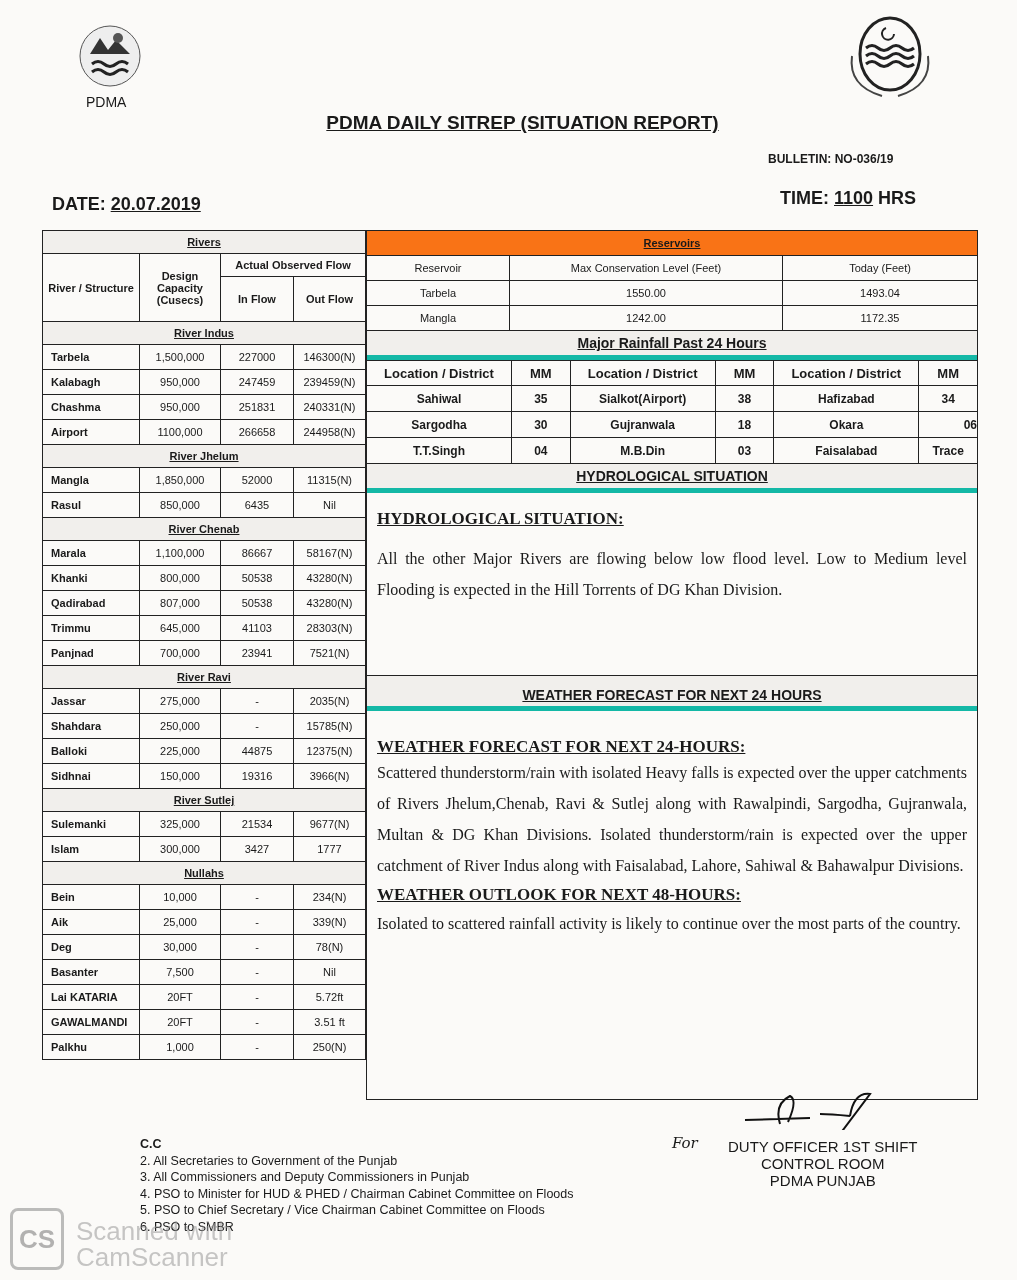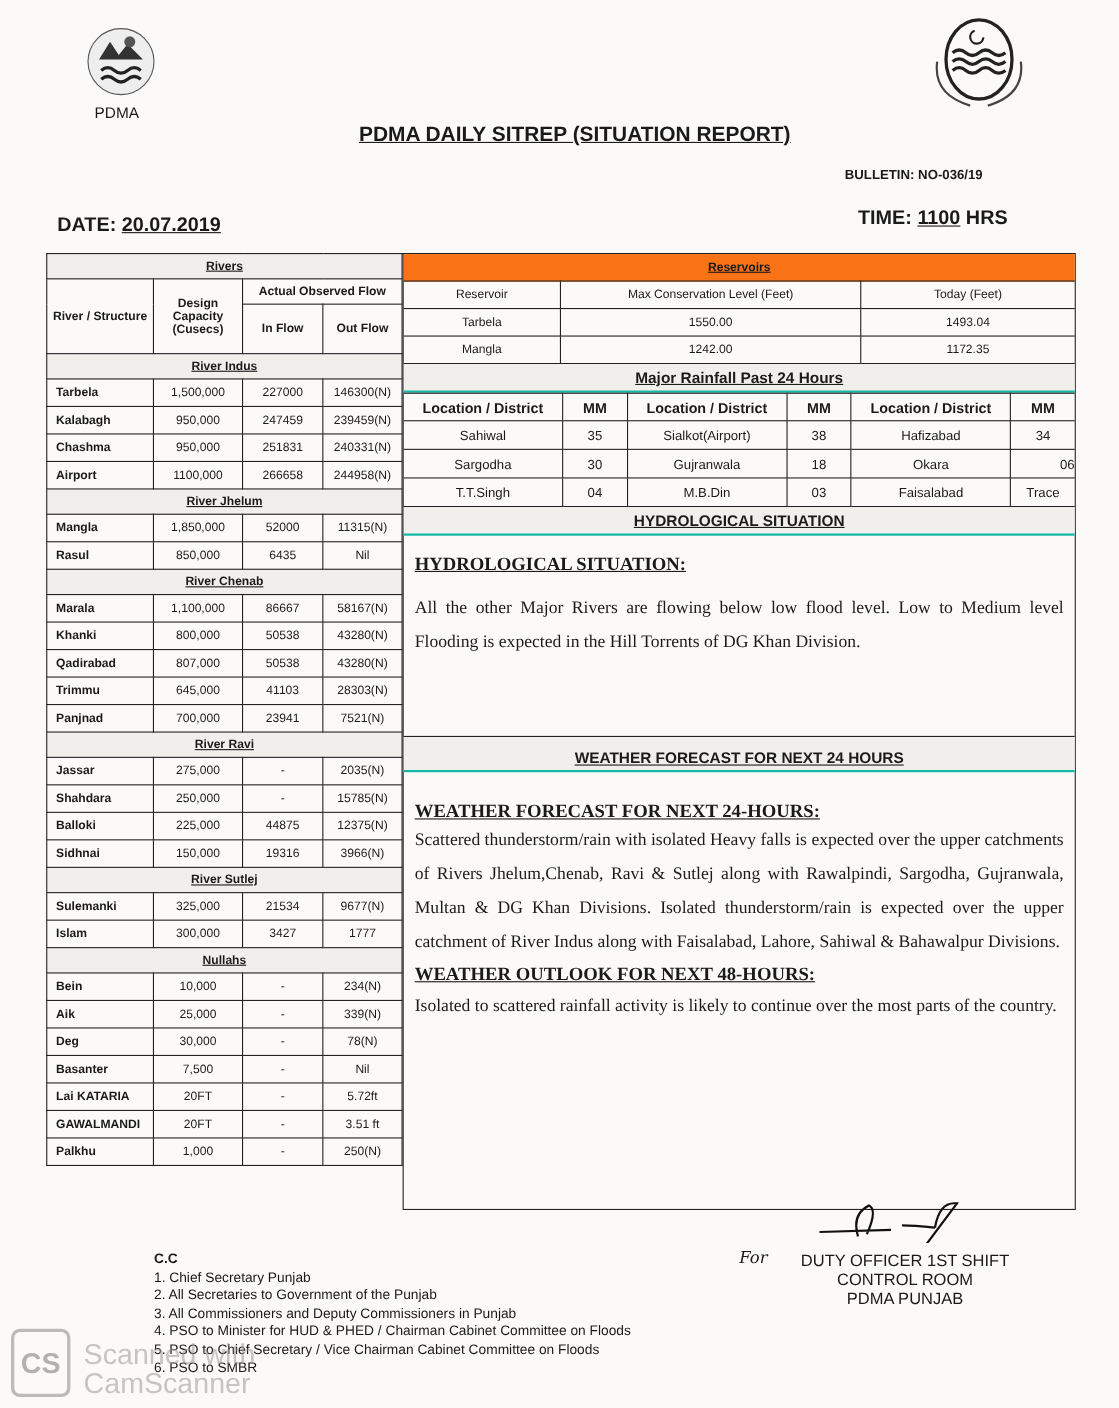--- a/index.html
+++ b/index.html
@@ -21,23 +21,23 @@
   .rivers td { height:24px; }
   .rivers .sec td { background:#f1efec; font-weight:bold; height:22px; }
   .rivers .sec span { text-decoration:underline; }
   .rivers td.name { text-align:left; padding-left:8px; font-weight:bold; }
   .rivers th { font-weight:bold; }
 
   .right { left:366px; top:230px; width:612px; height:870px; border:1px solid #222; box-sizing:border-box; }
   .res td { height:24px; font-size:11px; }
   .res .sec td { background:#f97316; font-weight:bold; }
   .res .sec span { text-decoration:underline; }
-  .rain td { font-size:12px; height:25px; }
+  .rain td { font-size:12px; height:25px;font-weight:bold; }
   .rain th { font-size:13px; font-weight:bold; height:24px; }
-  .band { background:#f1efec; text-align:center; font-weight:bold; font-size:14px; border-bottom:2px solid #14b8a6; }
+  .band { background:#f1efec; text-align:center; font-weight:bold; font-size:14px; border-bottom:5px solid #14b8a6; }
   .band span { text-decoration:underline; }
   .serif { font-family:"Liberation Serif", serif; }
   .hd { font-weight:bold; text-decoration:underline; font-size:17px; }
   .para { font-size:16px; line-height:31px; text-align:justify; }
   .cc { left:140px; top:1136px; font-size:12.5px; line-height:16.5px; }
   .sig { left:680px; top:1138px; font-size:15px; text-align:center; }
   .wm { left:10px; top:1208px; }
 </style>
 </head>
 <body>
@@ -317,21 +317,20 @@
     <div class="hd">WEATHER FORECAST FOR NEXT 24-HOURS:</div>
     <div class="para">Scattered thunderstorm/rain with isolated Heavy falls is expected over the upper catchments of Rivers Jhelum,Chenab, Ravi &amp; Sutlej along with Rawalpindi, Sargodha, Gujranwala, Multan &amp; DG Khan Divisions. Isolated thunderstorm/rain is expected over the upper catchment of River Indus along with Faisalabad, Lahore, Sahiwal &amp; Bahawalpur Divisions.</div>
     <div class="hd" style="margin-top:4px">WEATHER OUTLOOK FOR NEXT 48-HOURS:</div>
     <div class="para" style="line-height:34px;margin-top:2px">Isolated to scattered rainfall activity is likely to continue over the most parts of the country.</div>
   </div>
 </div>
 
 <div class="abs cc">
   <div style="font-weight:bold">C.C</div>
   <div id="cc-items">
-      <div>1. Chief Secretary Punjab</div>
       <div>2. All Secretaries to Government of the Punjab</div>
       <div>3. All Commissioners and Deputy Commissioners in Punjab</div>
       <div>4. PSO to Minister for HUD &amp; PHED / Chairman Cabinet Committee on Floods</div>
       <div>5. PSO to Chief Secretary / Vice Chairman Cabinet Committee on Floods</div>
       <div>6. PSO to SMBR</div>
     </div>
 </div>
 
 <div class="abs sig">
   <svg width="140" height="40" viewBox="0 0 140 40" style="position:absolute;left:60px;top:-48px">

